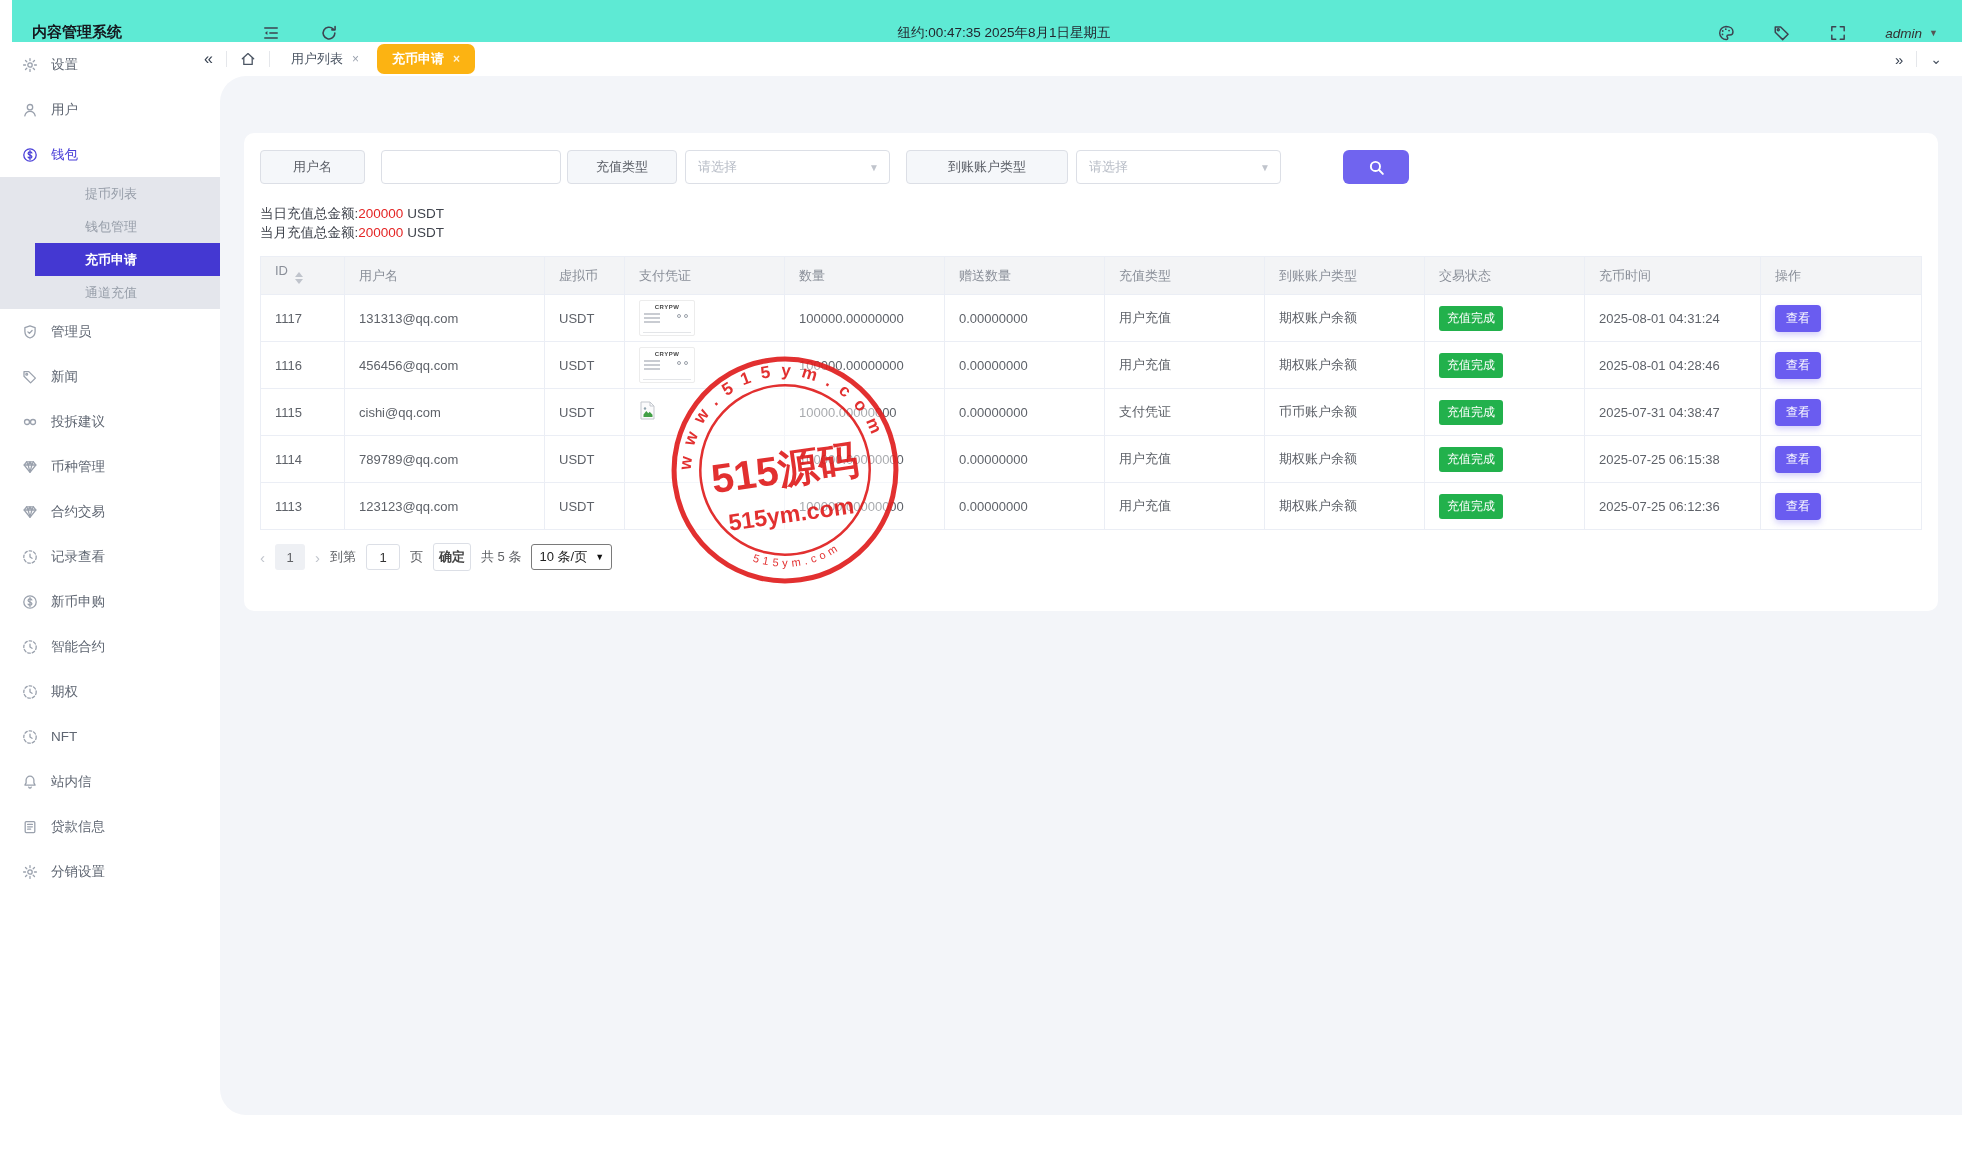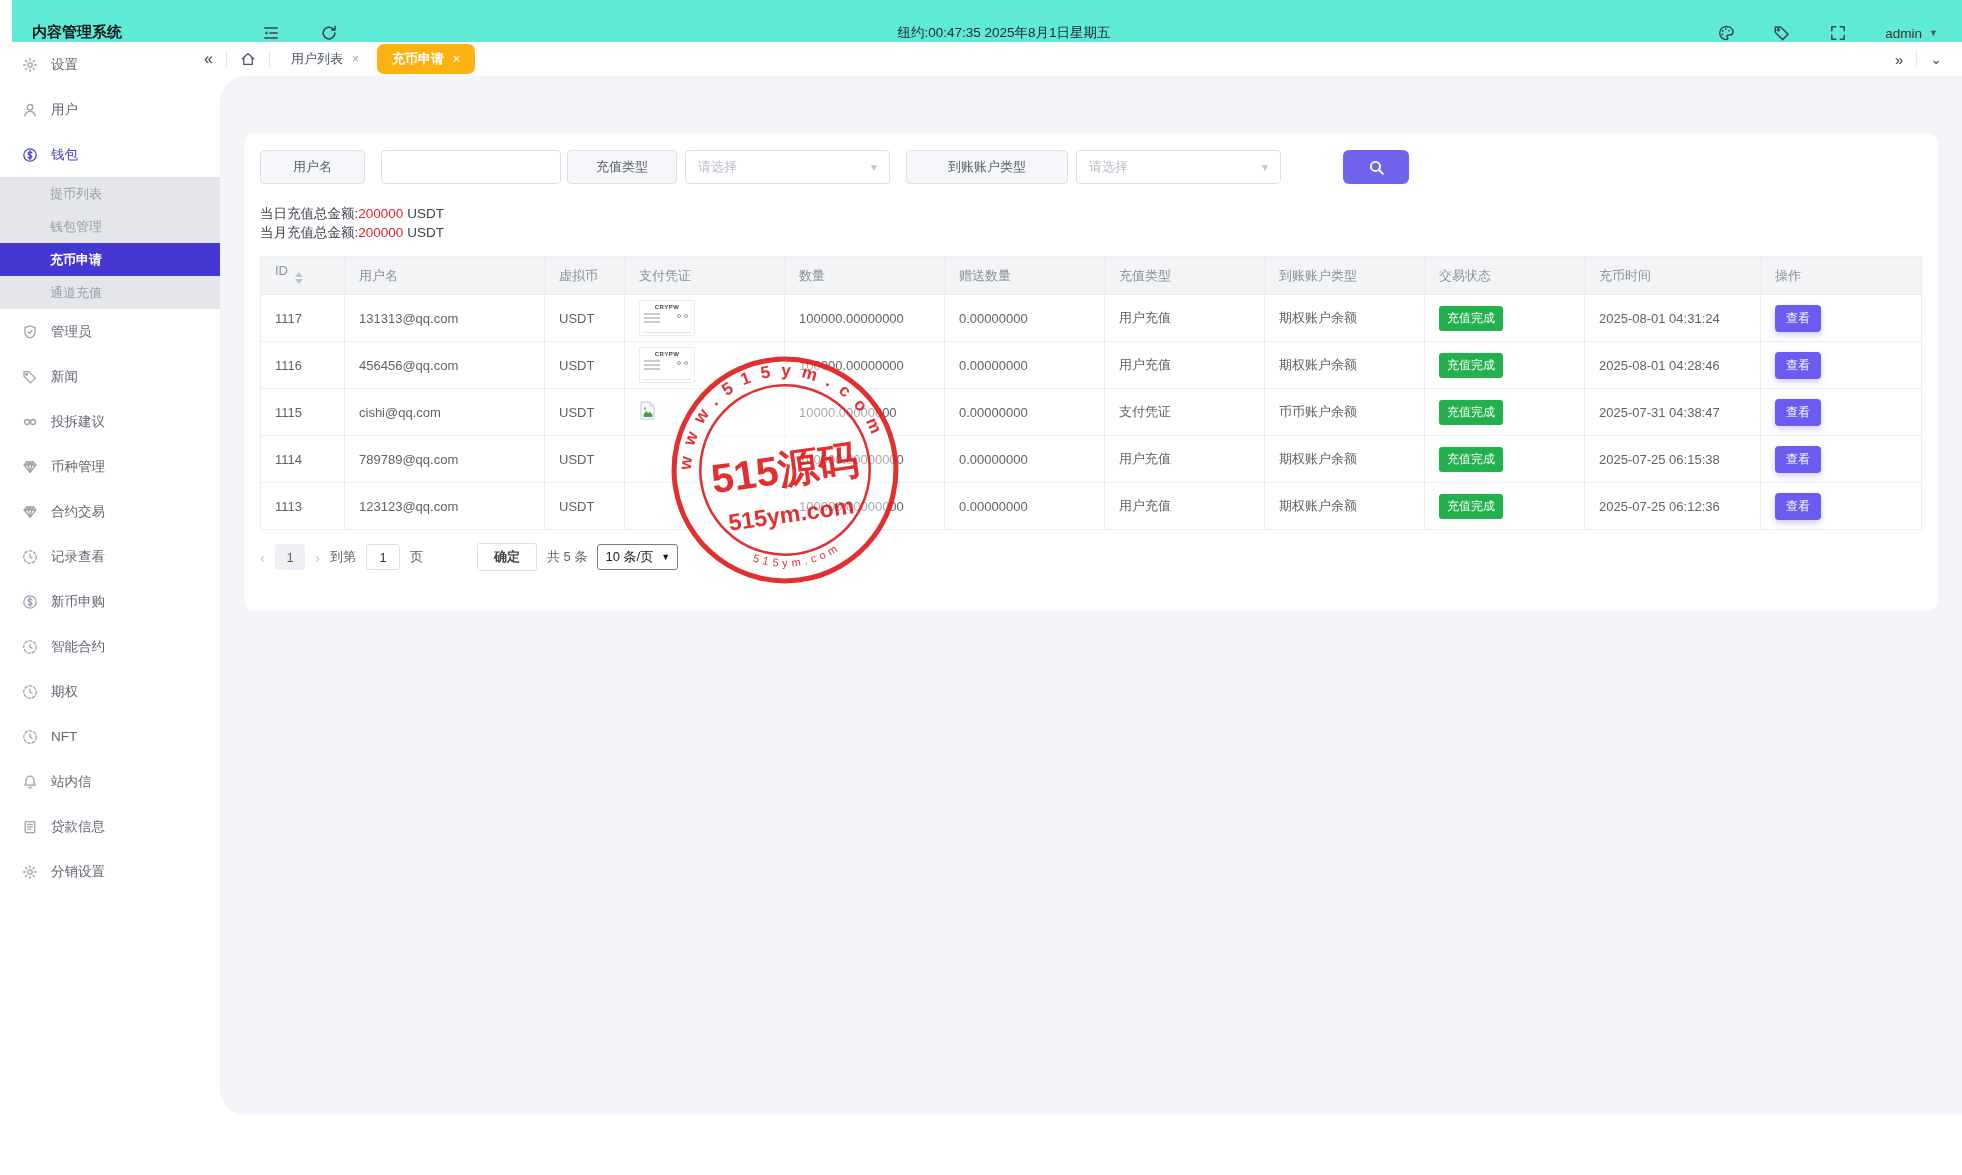--- a/index.html
+++ b/index.html
@@ -7,32 +7,32 @@
   .app { position:relative; width:1962px; height:1175px; background:#fff; overflow:hidden; }
 
   
   .topbar { position:absolute; left:12px; top:0; right:0; height:42px; background:#5eead4; display:flex; align-items:flex-end; z-index:5; }
   .brand { width:220px; padding-left:20px; font-size:15px; font-weight:bold; color:#15181f; }
   .tb-icon { width:18px; height:18px; color:#3c4350; cursor:pointer; display:inline-flex; }
   .tb-icon svg { width:100%; height:100%; }
   .tb-ic1 { margin-left:30px; }
   .tb-ic2 { margin-left:40px; }
   .clock { position:absolute; left:50%; transform:translateX(-50%); font-size:13.5px; color:#23272f; white-space:nowrap;margin-left:17px; }
-  .tb-right { margin-left:auto; display:flex; align-items:center; gap:38px; padding-right:24px; }
+  .tb-right { margin-left:auto; display:flex; align-items:center; gap:38px; padding-right:24px;font-style:italic; }
   .admin { display:flex; align-items:center; gap:7px; font-size:13.5px; color:#333; cursor:pointer; }
   .caret { font-size:9px; color:#555; }
 
   
   .sidebar { position:absolute; left:0; top:42px; width:220px; bottom:0; background:#fff; z-index:1; }
   .side-item { height:45px; display:flex; align-items:center; padding-left:22px; color:#5f6672; font-size:13.5px; cursor:pointer; }
   .side-item .mi { width:16px; height:16px; margin-right:13px; color:#9aa1ad; display:inline-flex; }
   .side-item .mi svg { width:100%; height:100%; }
   .side-item.act { color:#4a3fd8; }
   .side-item.act .mi { color:#4a3fd8; }
-  .submenu { background:#e4e6ec; }
+  .submenu { background:#e4e6ec;padding-left:35px; }
   .sub-item { height:33px; line-height:33px; padding-left:50px; font-size:13px; color:#979ea9; cursor:pointer; }
   .sub-item.act { background:#4438d2; color:#fff; font-weight:bold; }
 
   
   .tabbar { position:absolute; left:0; top:42px; right:0; height:34px; display:flex; align-items:center; padding-left:204px; z-index:4; background:transparent; }
   .tb-nav { color:#374151; font-size:16px; cursor:pointer; line-height:1; }
   .tab-sep { width:1px; height:16px; background:#e5e7eb; margin:0 13px; }
   .home-ic { width:16px; height:16px; color:#4b5563; display:inline-flex; cursor:pointer; }
   .home-ic svg { width:100%; height:100%; }
   .tab { display:flex; align-items:center; gap:9px; font-size:13px; color:#4b5563; padding:0 8px; cursor:pointer; }
@@ -77,21 +77,21 @@
   .vt-body { display:flex; justify-content:space-between; margin-top:3px; }
   .vt-lines i { display:block; width:16px; height:2px; background:#c9ccd2; margin-bottom:2px; }
   .vt-ics { display:flex; gap:3px; margin-right:2px; margin-top:1px; }
   .vt-ics i { width:4px; height:4px; border:1px solid #9aa0a9; border-radius:50%; }
   .vt-foot { position:absolute; left:3px; right:3px; bottom:2px; height:1px; background:#e3e5e8; }
 
   .pager { margin-top:13px; display:flex; align-items:center; gap:10px; font-size:13px; color:#606266; }
   .pg-arrow { color:#c0c4cc; font-size:15px; cursor:pointer; }
   .pg-num { width:30px; height:26px; background:#eef0f4; border-radius:3px; display:flex; align-items:center; justify-content:center; cursor:pointer; }
   .pg-input { width:34px; height:26px; border:1px solid #dcdfe6; border-radius:3px; display:flex; align-items:center; justify-content:center; background:#fff; color:#333; cursor:text; }
-  .pg-btn { height:28px; padding:0 16px; border:1px solid #dcdfe6; border-radius:3px; background:#fff; color:#444; font-weight:bold; display:flex; align-items:center; cursor:pointer;margin-left:44px; }
+  .pg-btn { height:28px; padding:0 5px; border:1px solid #dcdfe6; border-radius:3px; background:#fff; color:#444; font-weight:bold; display:flex; align-items:center; cursor:pointer; }
   .pg-size { height:26px; border:1px solid #7a7a7a; border-radius:3px; background:#fff; display:flex; align-items:center; gap:8px; padding:0 7px; color:#222; cursor:pointer; }
   .pg-size .caret { font-size:9px; color:#111; }
 
   
   .watermark { position:absolute; left:664px; top:349px; width:242px; height:242px; z-index:40; transform:rotate(-8deg); opacity:.92; pointer-events:none; }
   .wm-big { font-size:40px; font-weight:bold; fill:#e01f1f; }
   .wm-mid { font-size:23px; font-weight:bold; fill:#e01f1f; }
   .wm-arc { font-size:17px; font-weight:bold; fill:#e01f1f; letter-spacing:10px; }
   .wm-arc2 { font-size:11px; fill:#e01f1f; letter-spacing:4px; }
 </style>

